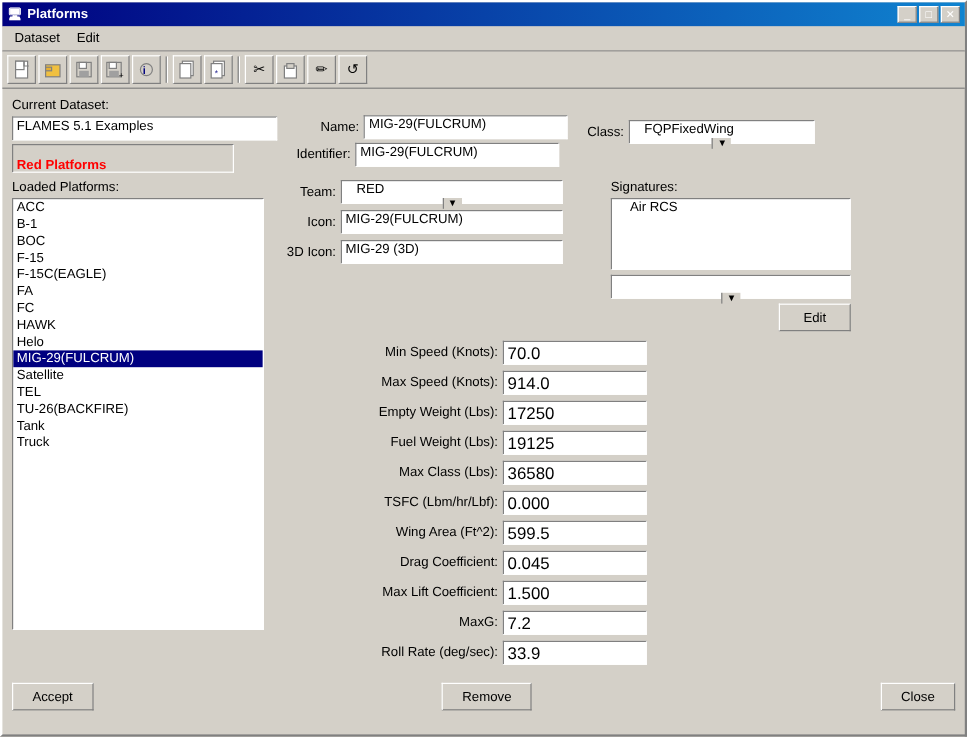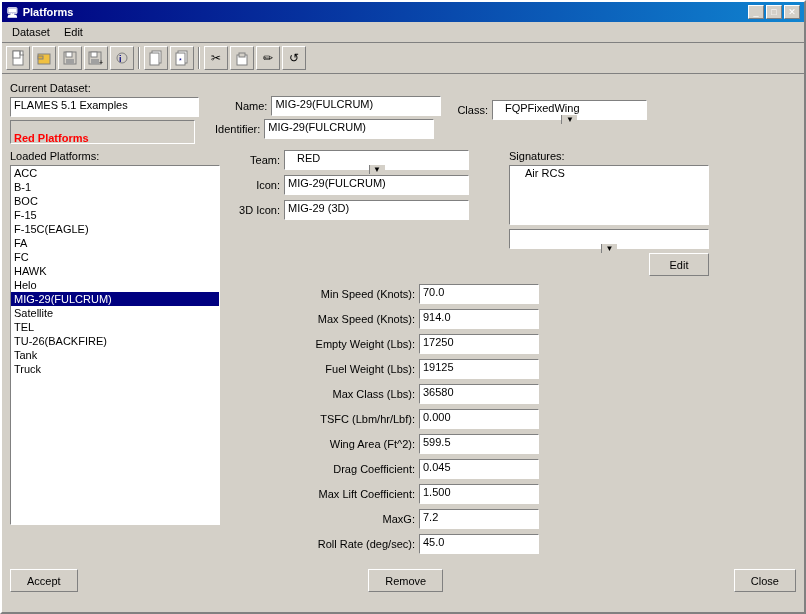--- a/index.html
+++ b/index.html
@@ -219,21 +219,21 @@
     .value-box {
       border: 1px solid;
       border-top-color: #808080;
       border-left-color: #808080;
       border-right-color: #ffffff;
       border-bottom-color: #ffffff;
       background: white;
       height: 20px;
       width: 120px;
       padding: 1px 3px;
-      font-size: 11px;
+      font-size: 14px;
       font-family: "MS Sans Serif", Arial, sans-serif;
     }
     .btn {
       border: 1px solid;
       border-top-color: #ffffff;
       border-left-color: #ffffff;
       border-right-color: #808080;
       border-bottom-color: #808080;
       background: #d4d0c8;
       padding: 3px 16px;
@@ -348,21 +348,21 @@
     <div class="toolbar-btn" title="Clear">✏</div>
     <div class="toolbar-btn" title="Refresh">↺</div>
   </div>
 
   <div class="content">
 
     <div style="display:flex; align-items:flex-start; gap:16px; margin-bottom:2px;">
 
       <div class="dataset-section">
         <label>Current Dataset:</label>
-        <div class="textbox" style="width:189px;">FLAMES 5.1 Examples</div>
+        <div class="textbox" style="width:221px;">FLAMES 5.1 Examples</div>
         <div class="textbox-dark" style="width:185px; color:red; font-weight:bold;">Red Platforms</div>
       </div>
 
       <div style="display:flex;flex-direction:column;gap:3px;margin-top:14px;">
         <div style="display:flex;align-items:center;gap:4px;padding-left:20px;">
           <label>Name:</label>
           <div class="textbox" style="width:170px;">MIG-29(FULCRUM)</div>
         </div>
         <div style="display:flex;align-items:center;gap:4px;">
           <label>Identifier:</label>
@@ -485,21 +485,21 @@
             <div class="field-group">
     <div class="field-label">Max Lift Coefficient:</div>
     <div class="value-box">1.500</div>
   </div>
             <div class="field-group">
     <div class="field-label">MaxG:</div>
     <div class="value-box">7.2</div>
   </div>
             <div class="field-group">
     <div class="field-label">Roll Rate (deg/sec):</div>
-    <div class="value-box">45.0</div>
+    <div class="value-box">33.9</div>
   </div>
           </div>
       </div>
     </div>
 
     <div class="bottom-btns">
       <button class="btn">Accept</button>
       <button class="btn">Remove</button>
       <button class="btn">Close</button>
     </div>

